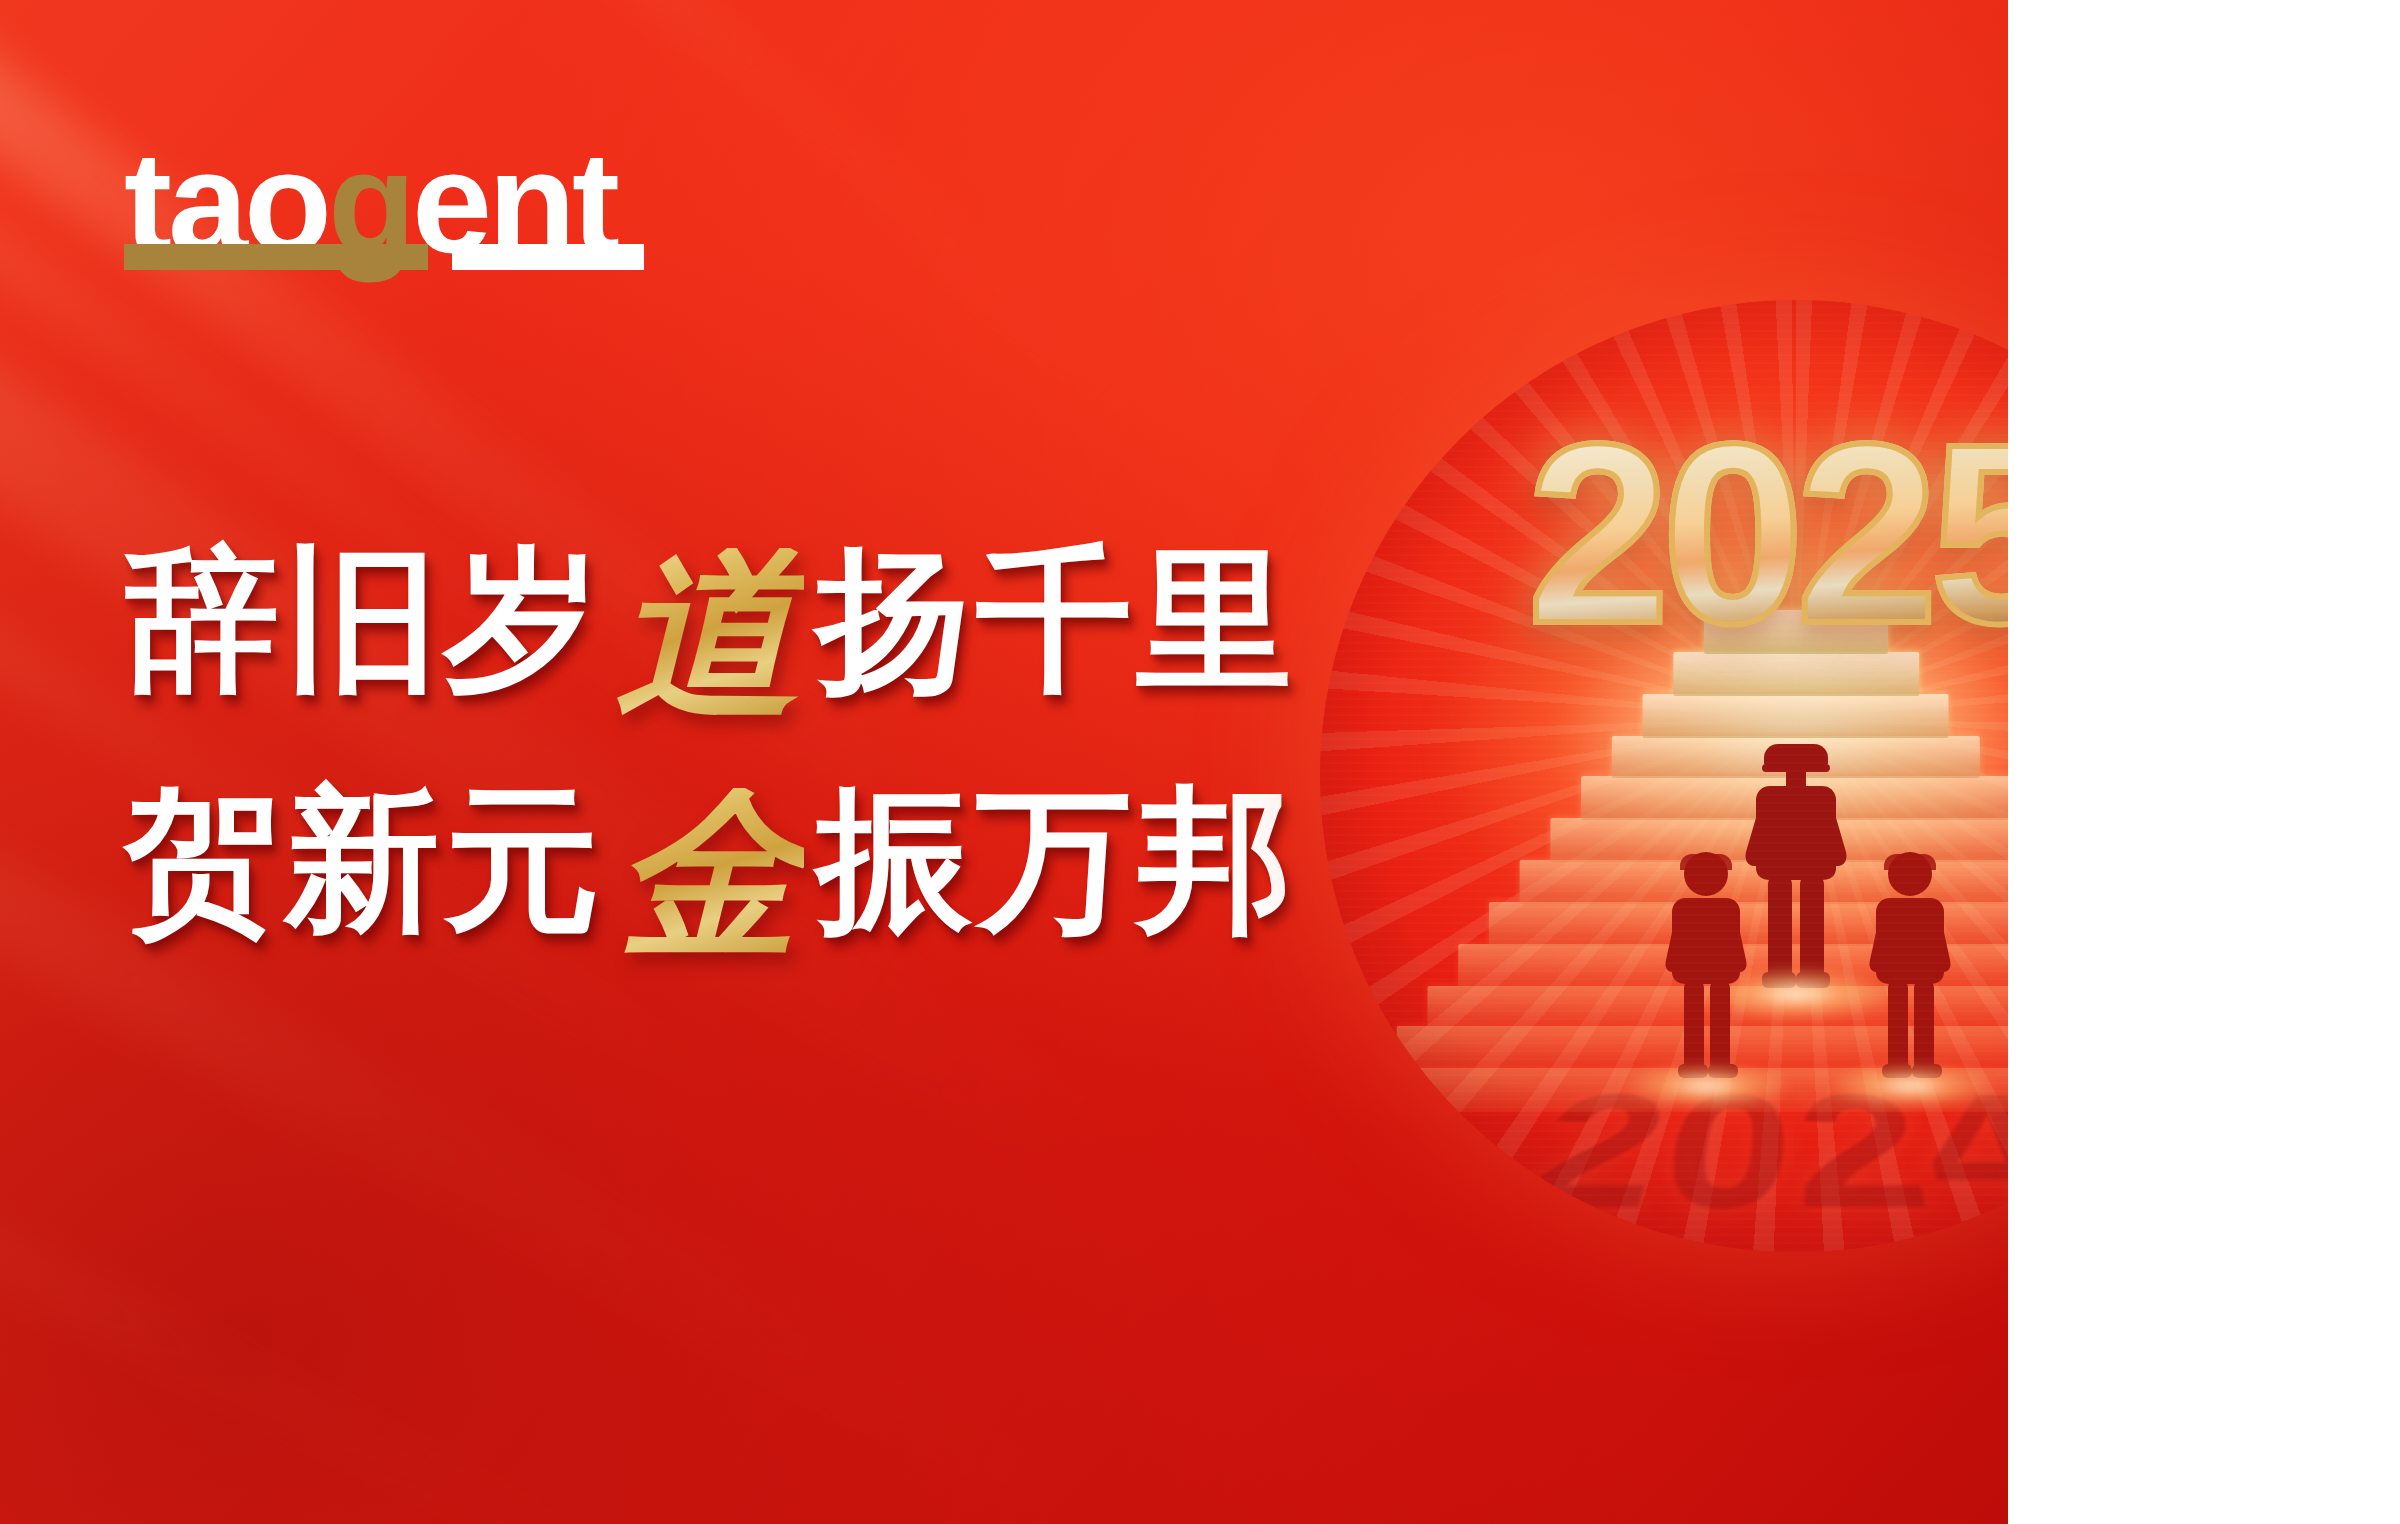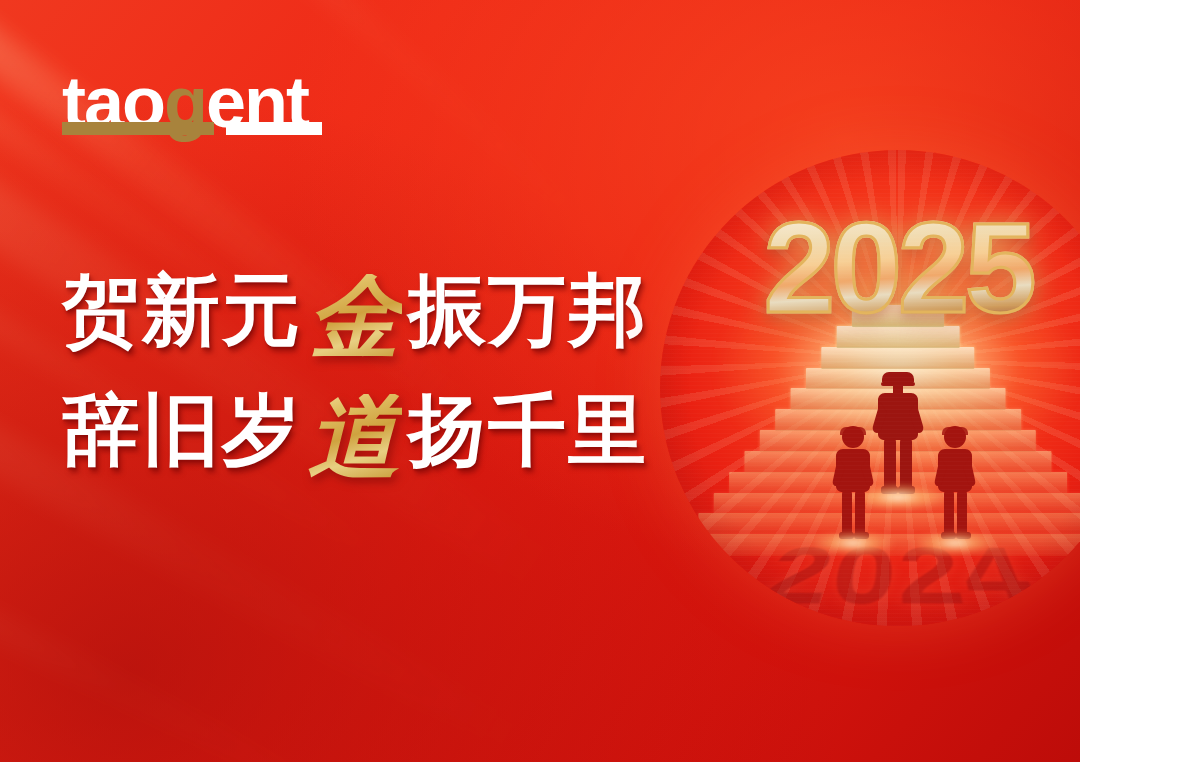--- a/index.html
+++ b/index.html
@@ -6,21 +6,21 @@
   * { margin:0; padding:0; box-sizing:border-box; }
 
   html, body {
     width:1200px; height:762px;
     overflow:hidden;
     font-family:"Liberation Sans", sans-serif;
   }
 
   .banner{
     position:relative;
-    width:1080px; height:762px;
+    width:1004px; height:762px;
     overflow:hidden;
     background:
       radial-gradient(ellipse 900px 700px at 78% 18%, rgba(255,90,40,0.55) 0%, rgba(255,70,25,0.0) 62%),
       radial-gradient(ellipse 1100px 900px at 12% 88%, rgba(150,8,8,0.55) 0%, rgba(150,8,8,0) 65%),
       linear-gradient(132deg, #f0381f 0%, #ef2a17 26%, #e81d11 52%, #d5140d 76%, #bd0c09 100%);
   }
 
   
   .rays{ position:absolute; inset:0; pointer-events:none; overflow:hidden; }
   .ray{
@@ -210,28 +210,28 @@
   <div class="logo">
     <div class="logo-word"><span>tao</span><span class="logo-g">g</span><span>ent</span></div>
     <div class="logo-rule">
       <div class="rule-gold"></div>
       <div class="rule-white"></div>
     </div>
   </div>
 
   <div class="couplet">
     <div class="line">
+      <span class="han">辞旧岁</span>
+      <span class="han gold">道</span>
+      <span class="han">扬千里</span>
+    </div>
+    <div class="line">
       <span class="han">贺新元</span>
       <span class="han gold">金</span>
       <span class="han">振万邦</span>
-    </div>
-    <div class="line">
-      <span class="han">辞旧岁</span>
-      <span class="han gold">道</span>
-      <span class="han">扬千里</span>
     </div>
   </div>
 
   <div class="circle-wrap">
     <div class="sunburst"></div>
 
     <div class="year-2024">2024</div>
 
     <div class="stairs" id="stairs">
         <div class="step" style="width: 430px; height: 21.8333px; bottom: 0px; background: linear-gradient(rgba(255, 210, 134, 0.38) 0%, rgba(235, 84, 50, 0.286) 100%); box-shadow: rgba(255, 64, 46, 0.31) 0px -1px 3px;"></div>

